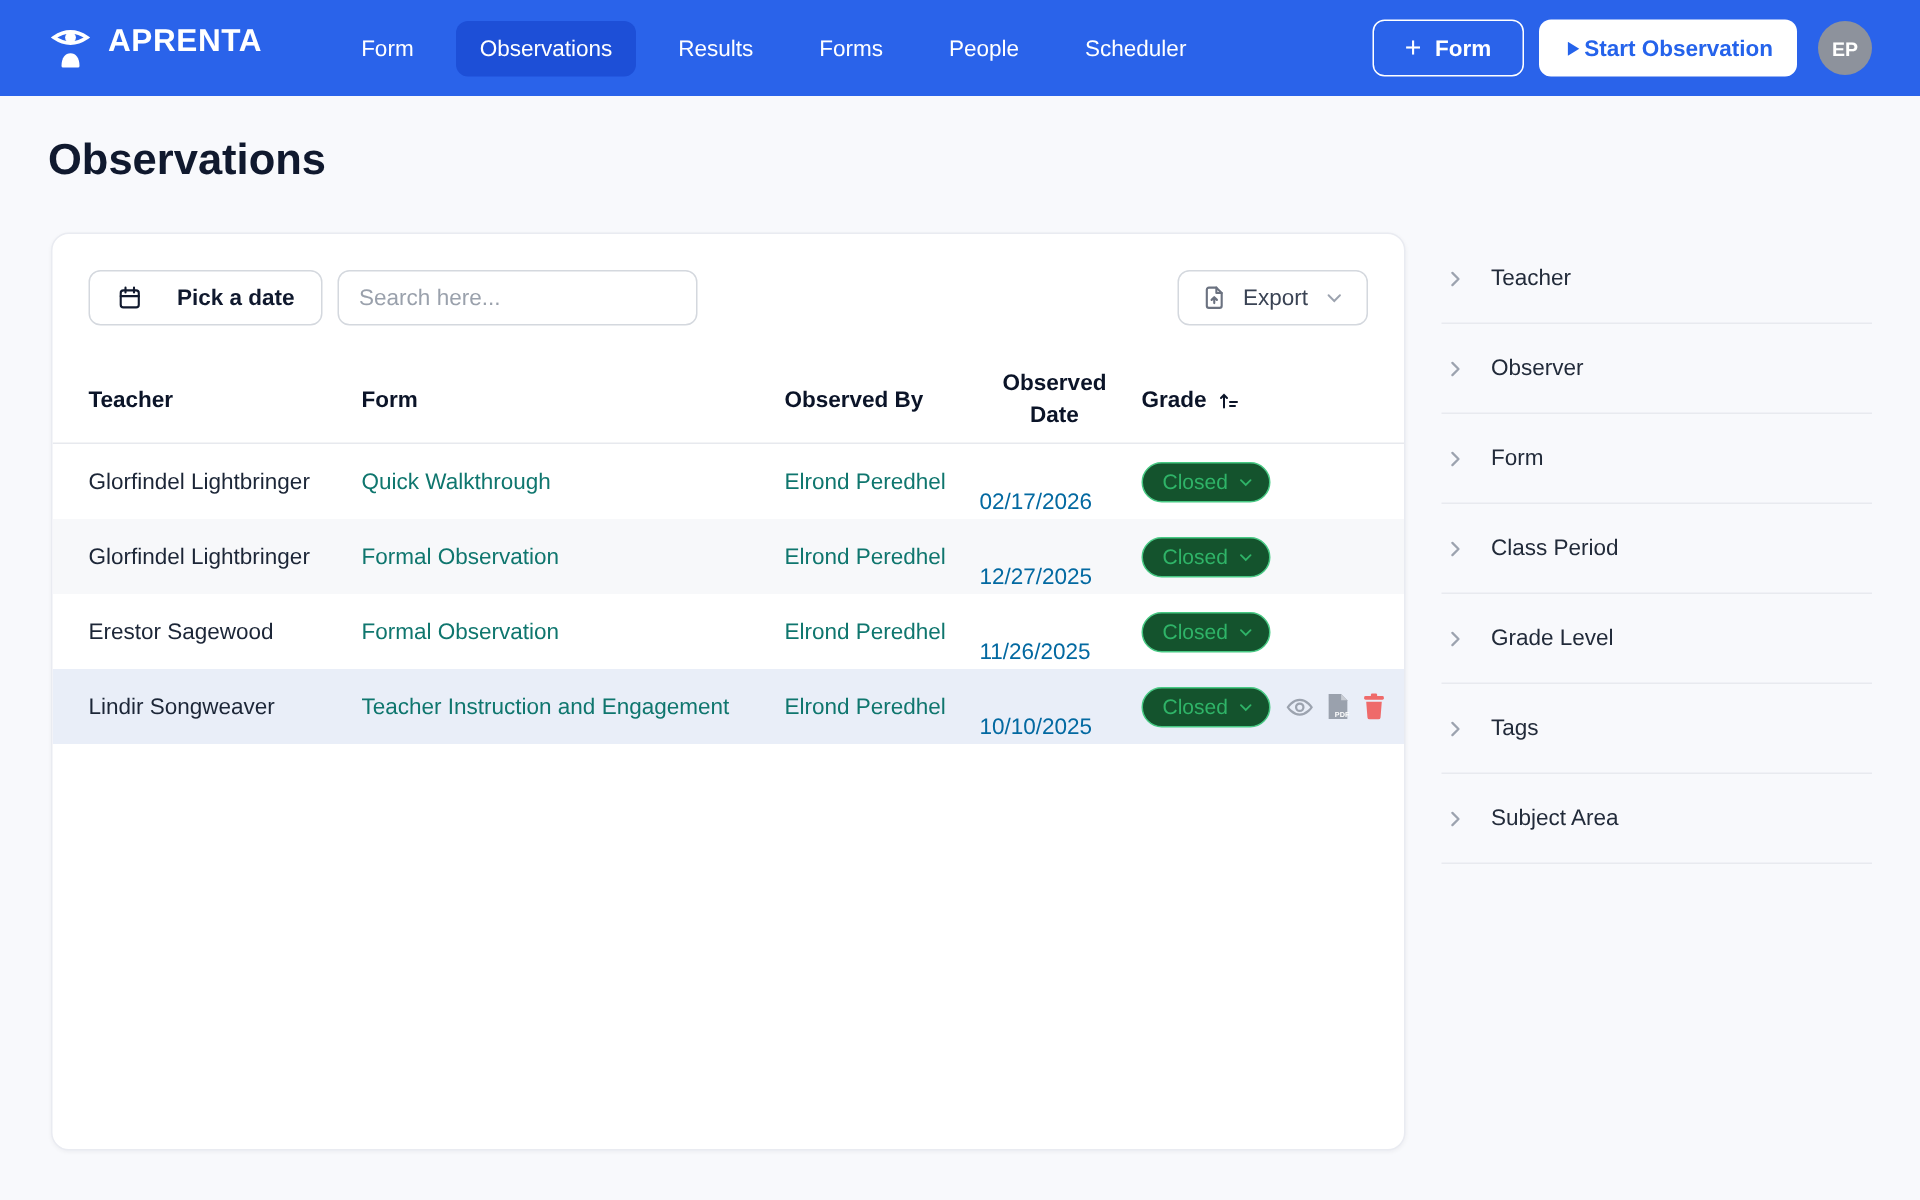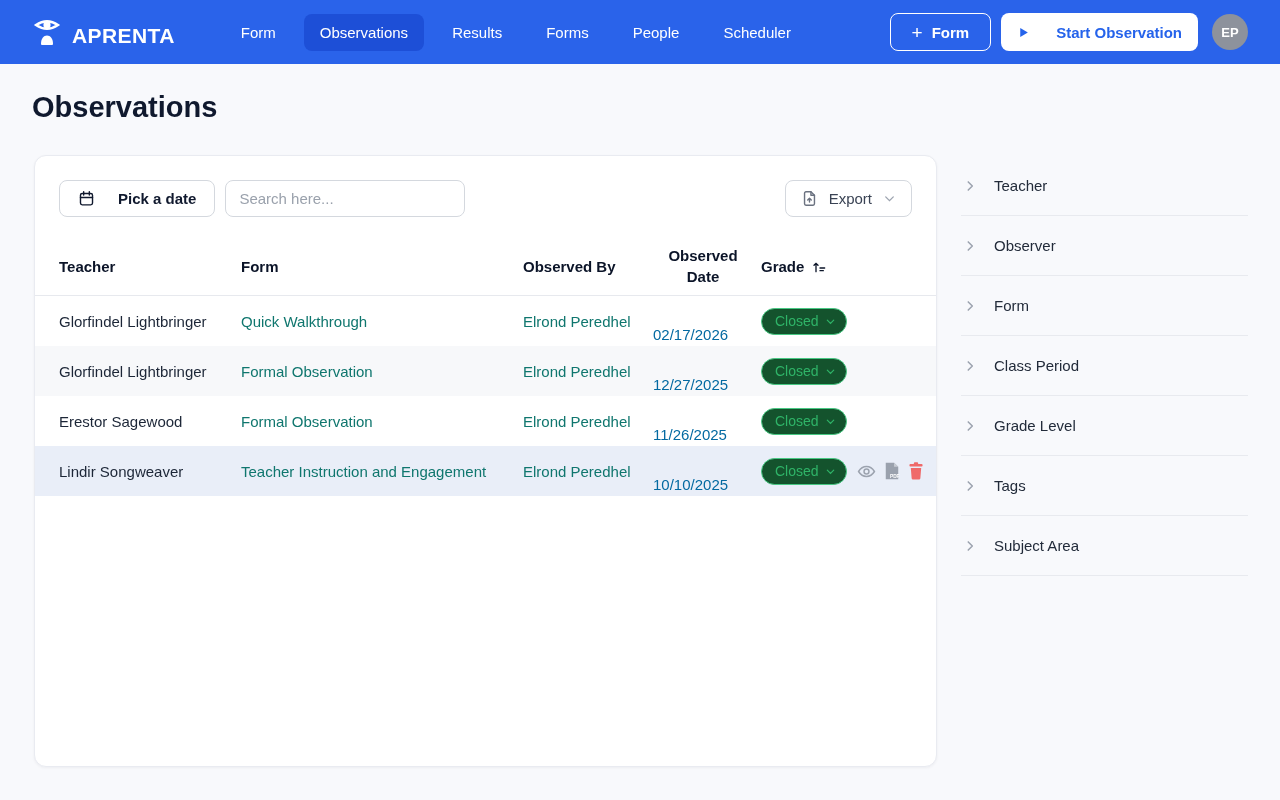--- a/index.html
+++ b/index.html
@@ -1,28 +1,28 @@
 <!DOCTYPE html>
 <html><head>
 <meta charset="utf-8">
 <style>
   * { margin:0; padding:0; box-sizing:border-box; }
   html,body { width:1280px; height:800px; overflow:hidden; }
   body { background:#f8f9fc; font-family:"Liberation Sans","DejaVu Sans",sans-serif; }
 
   
   .navbar { height:64px; background:#2a63ea; display:flex; align-items:center; padding:0 32px; }
-  .brand { display:flex; align-items:flex-end; gap:10px; }
+  .brand { display:flex; align-items:flex-start; gap:10px; }
   .brand-name { color:#fff; font-size:21px; font-weight:800; letter-spacing:.4px; }
   .nav-items { display:flex; margin-left:50px; gap:12px; }
   .nav-item { color:#fff; font-size:15px; padding:10px 16px; border-radius:8px; cursor:pointer; white-space:nowrap; }
   .nav-item.active { background:#1d4fd7; }
   .nav-right { margin-left:auto; display:flex; align-items:center; gap:10px; }
   .btn-form { display:flex; align-items:center; gap:9px; background:transparent; border:1px solid #ffffff; color:#fff; font-weight:700; font-size:15px; padding:0 21px; height:38px; border-radius:8px; cursor:pointer; font-family:inherit; }
-  .btn-start { display:flex; align-items:center; gap:26px; background:#fff; border:none; color:#2563eb; font-weight:600; font-size:15px; padding:0 16px; height:38px; border-radius:8px; cursor:pointer; font-family:inherit; }
+  .btn-start { display:flex; align-items:center; gap:1px; background:#fff; border:none; color:#2563eb; font-weight:600; font-size:15px; padding:0 16px; height:38px; border-radius:8px; cursor:pointer; font-family:inherit; }
   .avatar { width:36px; height:36px; border-radius:50%; background:#8d929c; color:#fff; display:flex; align-items:center; justify-content:center; font-size:13px; font-weight:600; margin-left:4px; cursor:pointer; }
 
   
   .page-title { font-size:29px; font-weight:700; color:#10192e; margin:27px 32px 31px; }
   .content { display:flex; align-items:flex-start; gap:24px; padding:0 32px 0 34px; }
 
   
   .card { width:903px; min-height:612px; background:#fff; border:1px solid #e9ebf1; border-radius:12px; box-shadow:0 1px 3px rgba(16,24,40,.05); overflow:hidden; }
   .toolbar { display:flex; align-items:center; padding:24px 24px 0; }
   .btn-date { display:flex; align-items:center; gap:23px; height:37px; padding:0 18px; border:1px solid #d4d8de; border-radius:8px; background:#fff; font-size:15px; font-weight:600; color:#10192e; cursor:pointer; font-family:inherit; }

